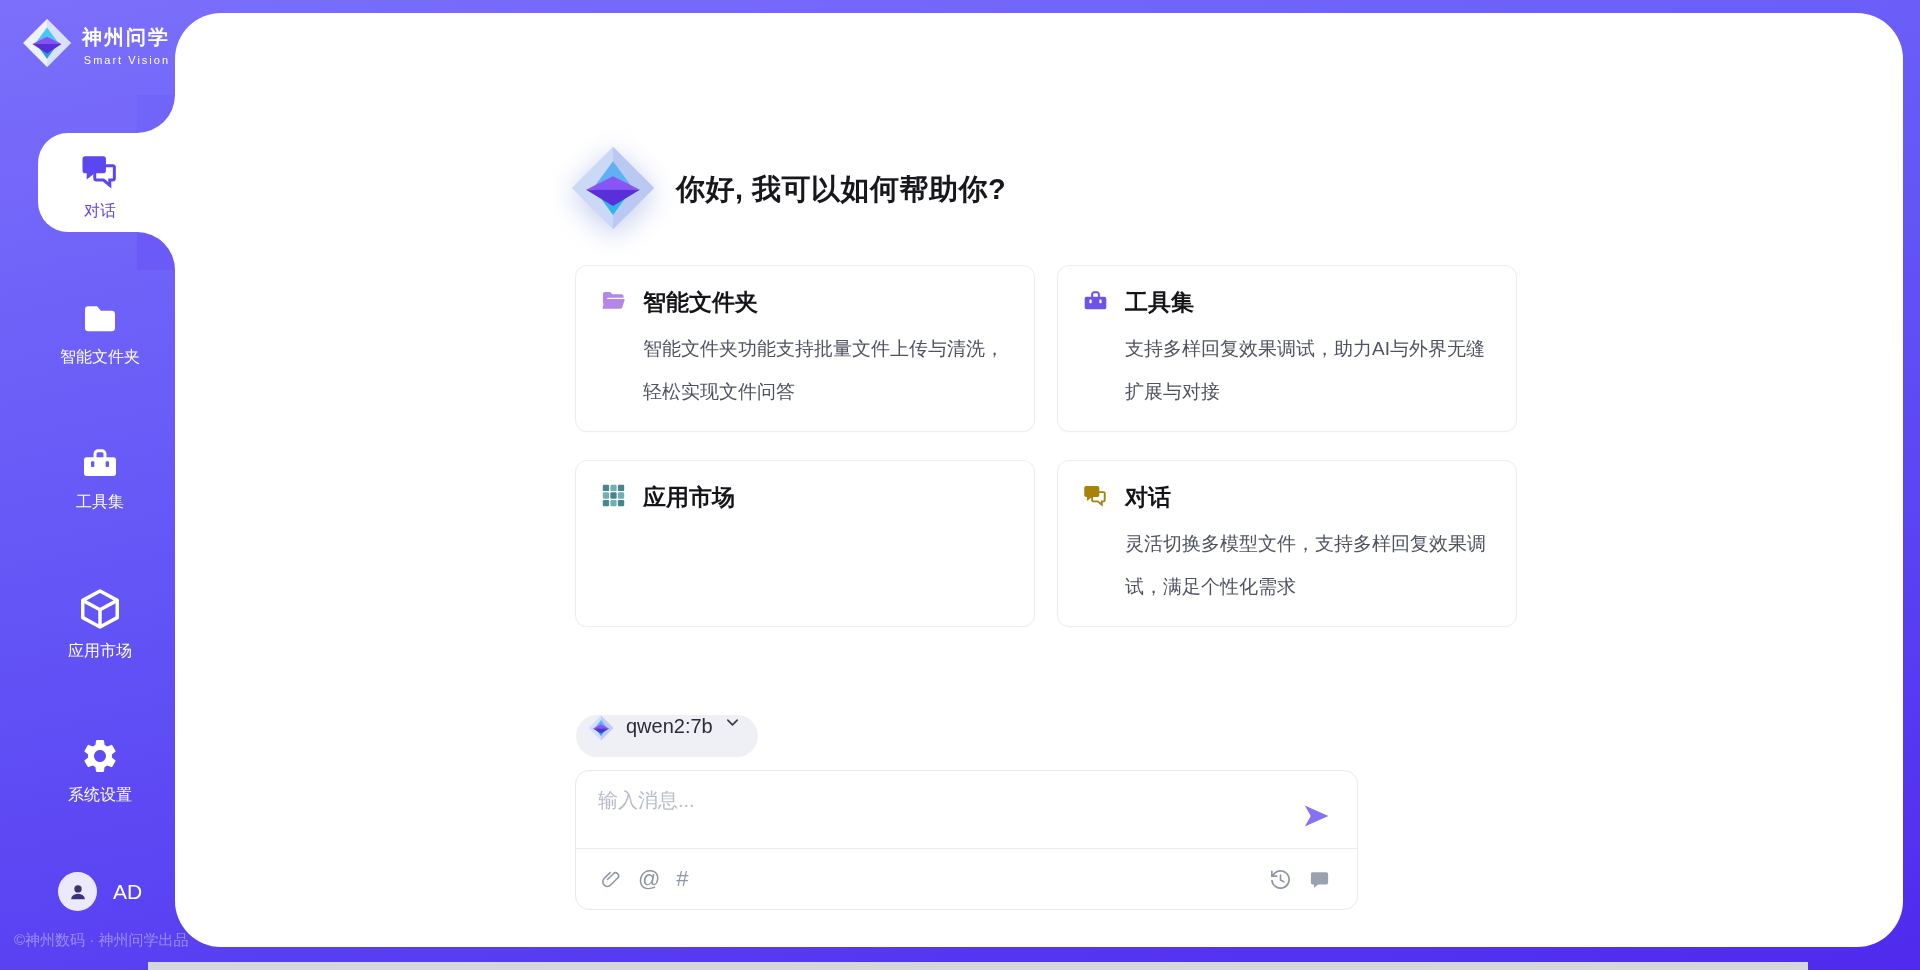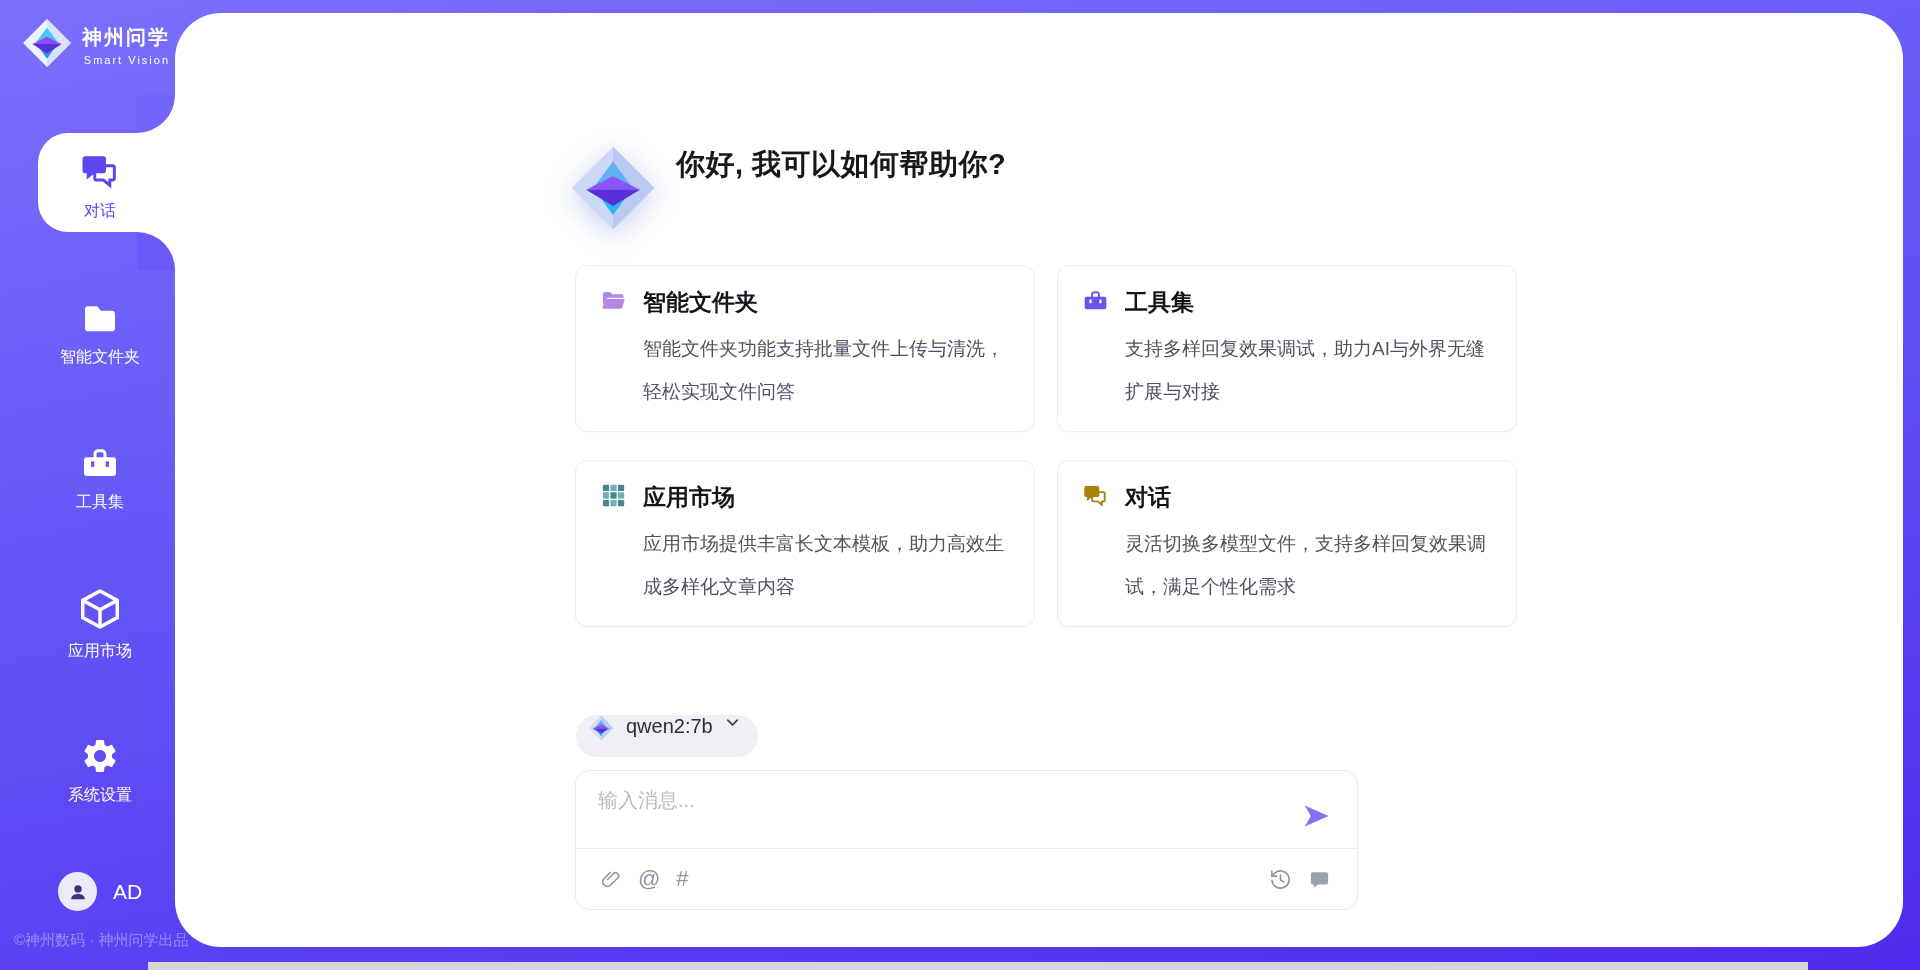--- a/index.html
+++ b/index.html
@@ -33,21 +33,21 @@
   .nav-item.active .nav-label { color:#5b46f0; font-weight:500; }
 
   .user-chip { position:absolute; left:58px; top:872px; display:flex; align-items:center; gap:16px; cursor:pointer; }
   .avatar { width:39px; height:39px; border-radius:50%; background:#ece9fc; display:flex;
             align-items:center; justify-content:center; }
   .user-name { color:#fff; font-size:21px; }
 
   .copyright { position:absolute; left:14px; top:931px; color:rgba(255,255,255,0.38); font-size:15px; }
 
   
-  .greeting { position:absolute; left:570px; top:145px; display:flex; gap:20px; }
+  .greeting { position:absolute; left:570px; top:145px; display:flex; align-items:center; gap:20px; }
   .greeting svg { filter:drop-shadow(0 6px 14px rgba(120,140,220,0.45)); }
   .greeting-text { font-size:29px; font-weight:700; color:#17171c; letter-spacing:0.5px; }
 
   
   .cards { position:absolute; left:575px; top:265px; width:942px; display:grid;
            grid-template-columns:460px 460px; column-gap:22px; row-gap:28px; }
   .card { background:#fff; border:1px solid #ebedf3; border-radius:12px; padding:21px 24px 18px 24px;
           min-height:122px; cursor:pointer; box-shadow:0 1px 2px rgba(20,20,60,0.02); }
   .card-head { display:flex; align-items:center; gap:16px; }
   .card-head svg { flex:0 0 auto; }
@@ -226,21 +226,20 @@
             <rect x="2.5" y="9.2" width="5.6" height="5.6" rx="1.1" fill="#71aeb8"></rect>
             <rect x="9.2" y="9.2" width="5.6" height="5.6" rx="1.1"></rect>
             <rect x="15.9" y="9.2" width="5.6" height="5.6" rx="1.1" fill="#71aeb8"></rect>
             <rect x="2.5" y="15.9" width="5.6" height="5.6" rx="1.1"></rect>
             <rect x="9.2" y="15.9" width="5.6" height="5.6" rx="1.1" fill="#71aeb8"></rect>
             <rect x="15.9" y="15.9" width="5.6" height="5.6" rx="1.1"></rect>
           </svg>
         </span>
         <span class="card-title">应用市场</span>
       </div>
-      <div class="card-desc">应用市场提供丰富长文本模板，助力高效生成多样化文章内容</div>
     </div>
 
     <div class="card">
       <div class="card-head">
         <span>
           <svg width="27" height="27" viewBox="0 0 24 24">
             <path d="M10 9 h9.2 a1 1 0 0 1 1 1 v6.2 a1 1 0 0 1 -1 1 h-1.6 v3 l-3.6 -3 H10 a1 1 0 0 1 -1 -1 V10 a1 1 0 0 1 1 -1 Z" fill="none" stroke="#a8830b" stroke-width="1.7"></path>
             <path d="M3.6 3.5 h10.2 a1.6 1.6 0 0 1 1.6 1.6 v6.6 a1.6 1.6 0 0 1 -1.6 1.6 H9 l-4.6 3.6 v-3.6 h-0.8 a1.6 1.6 0 0 1 -1.6 -1.6 V5.1 a1.6 1.6 0 0 1 1.6 -1.6 Z" fill="#a8830b"></path>
           </svg>
         </span>

